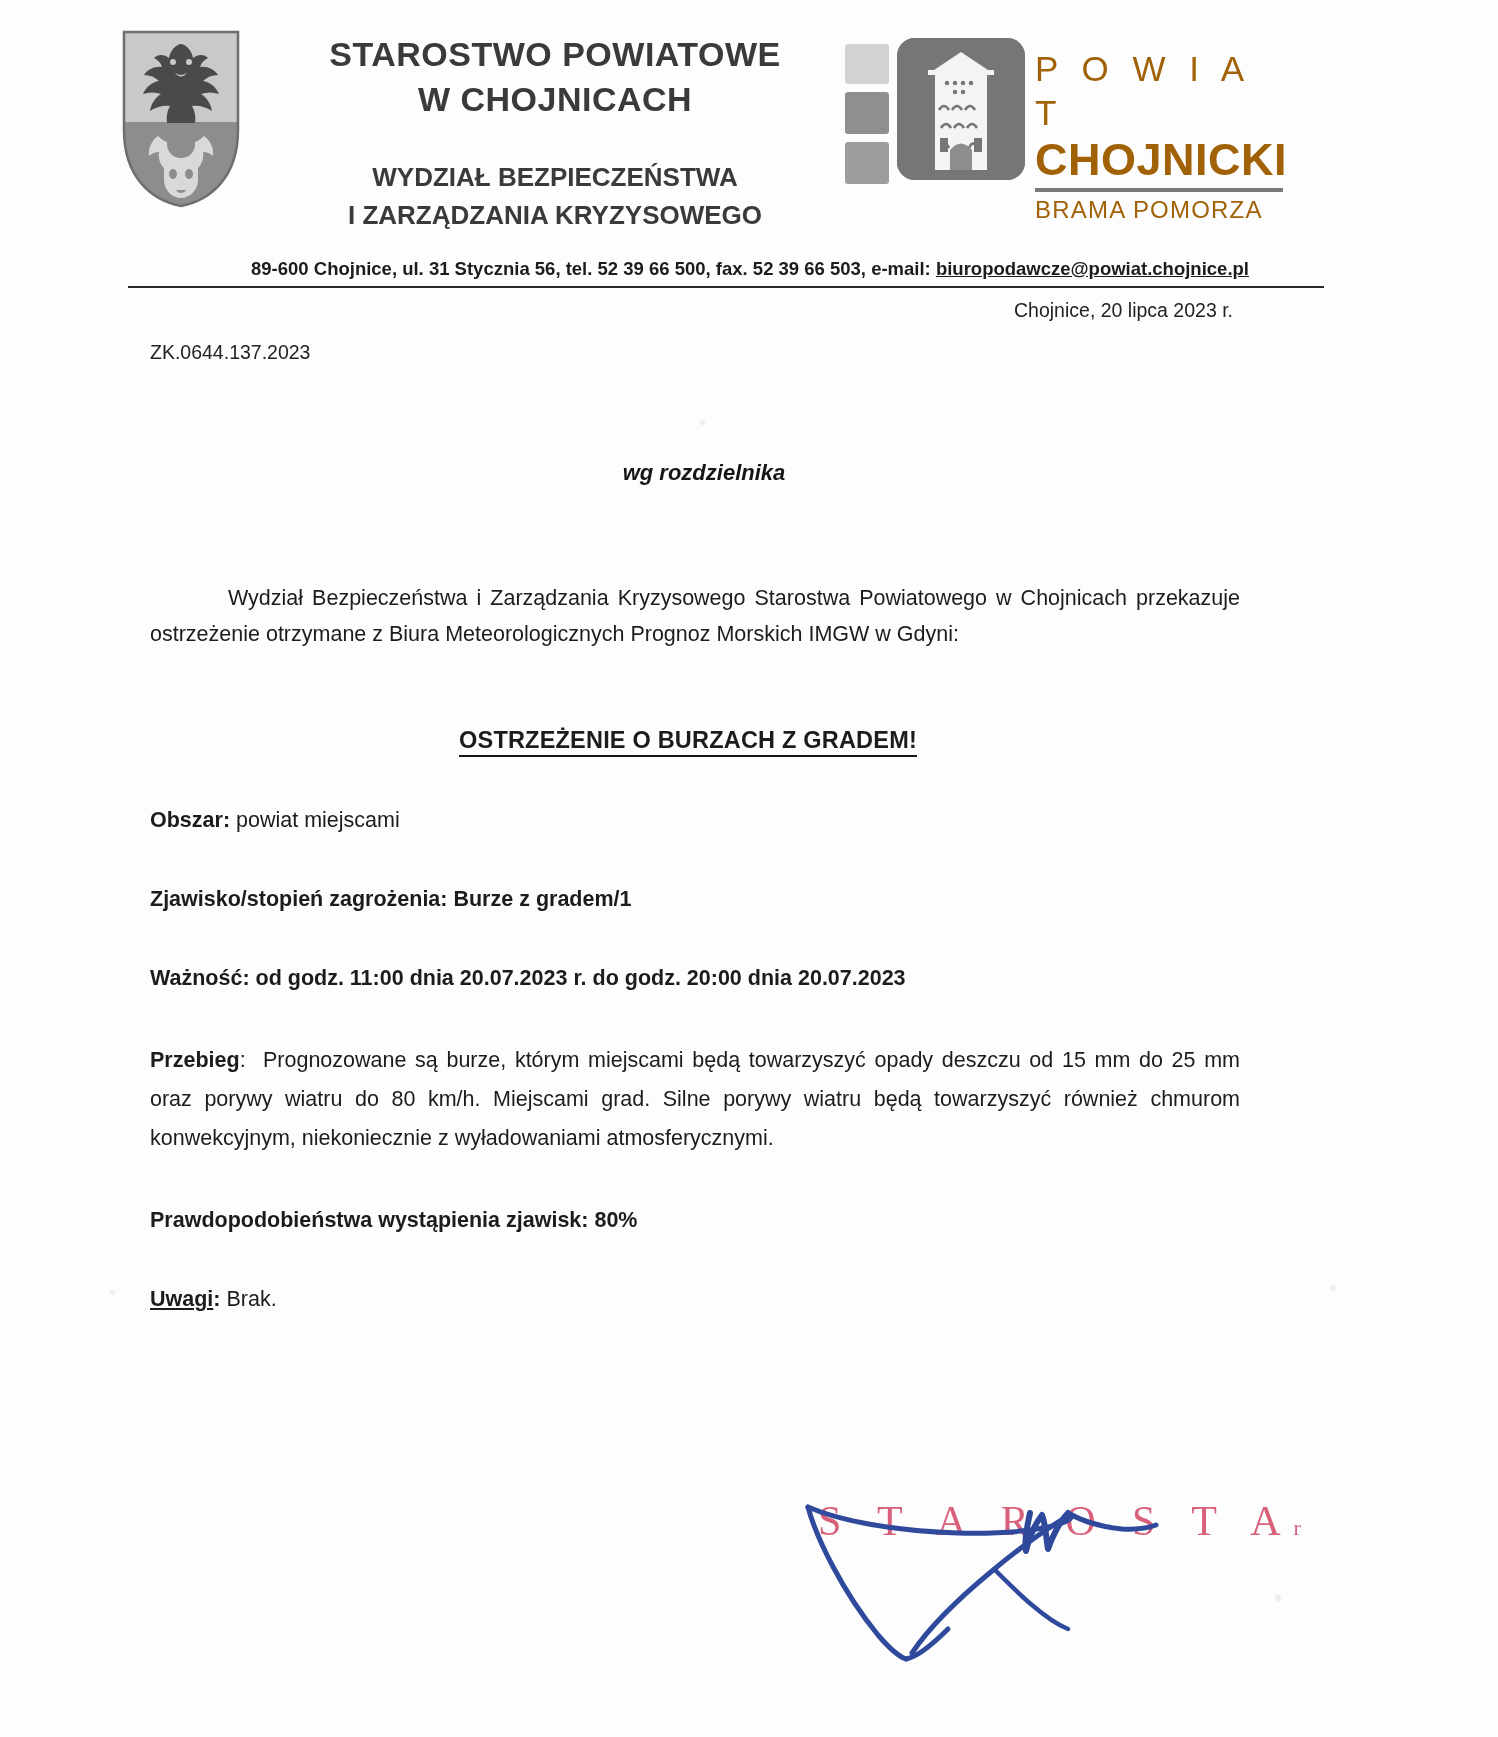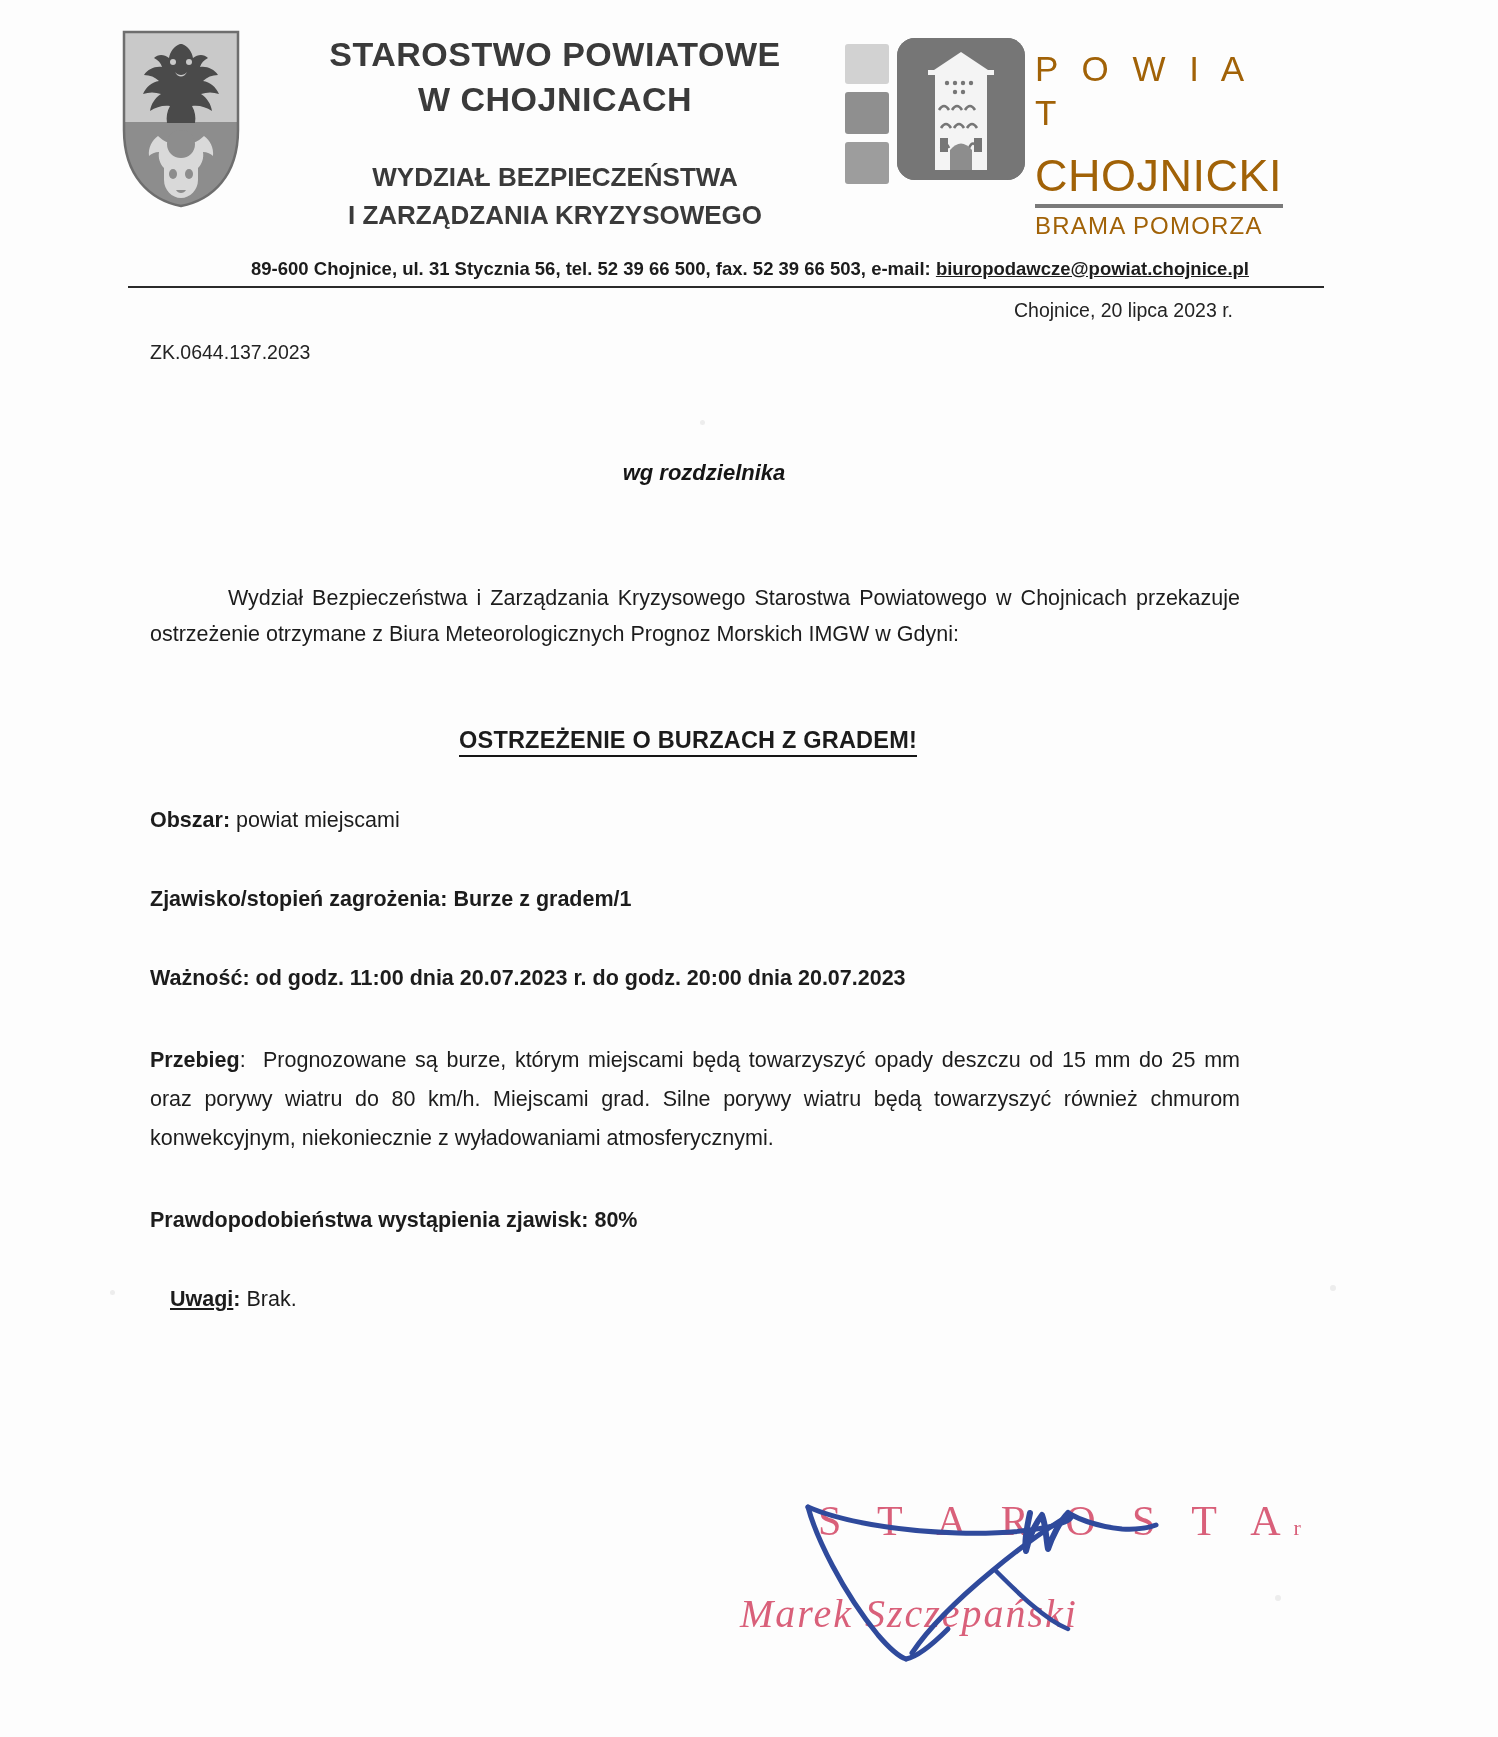--- a/index.html
+++ b/index.html
@@ -108,22 +108,21 @@
   .logo-text .t1 {
     font-size: 35px;
     line-height: 44px;
     letter-spacing: 7px;
     font-weight: 500;
   }
   .logo-text .t2 {
     font-size: 45px;
     line-height: 50px;
     letter-spacing: 0.5px;
-    font-weight: normal;
-    margin-top: 16px;
+    font-weight: bold;
   }
   .logo-text .rule {
     margin-top: 3px;
     width: 248px;
     height: 4px;
     background: #7a7a7a;
   }
   .logo-text .t3 {
     font-size: 24px;
     line-height: 32px;
@@ -215,21 +214,21 @@
     border-bottom: 2.5px solid #161616;
     padding-bottom: 2px;
   }
 
   .field {
     margin: 45px 0 0 0;
     font-size: 21.5px;
     line-height: 34px;
   }
   .field b { font-weight: bold; }
-  .field .u { text-decoration: underline; margin-left: 20px; }
+  .field .u { text-decoration: underline; }
 
   .przebieg {
     margin: 46px 0 0 0;
     text-align: justify;
     font-size: 21.5px;
     line-height: 39px;
   }
   .przebieg .lead { font-weight: bold; }
 
   
@@ -416,21 +415,20 @@
     <p class="field">
       <b class="u">Uwagi</b><b>:</b>
       <span>Brak.</span>
     </p>
   </div>
 
   <div class="sig-zone">
     <div class="stamp-line1">
       <span>S T A R O S T A</span><span class="tail">r</span>
     </div>
-    <div class="stamp-line2">Marek Szczepański</div>
 
     <svg class="ink" viewBox="0 0 540 330">
       <g fill="none" stroke="#2f4a9c" stroke-linecap="round" stroke-linejoin="round">
         <path d="M118,162 C150,176 205,186 268,188 C316,189 352,185 372,178
                  C380,175 383,172 380,170" stroke-width="5"></path>
         <path d="M118,162 C126,192 152,246 188,290 C200,304 210,312 216,314" stroke-width="5"></path>
         <path d="M380,170 C366,178 338,196 302,226 C268,254 238,284 222,308" stroke-width="5"></path>
         <path d="M216,314 C226,312 242,300 258,284" stroke-width="5"></path>
         <path d="M340,168 C336,186 334,198 336,206 C338,196 344,180 352,170
                  C356,180 356,194 358,204 C362,192 370,176 378,168" stroke-width="6"></path>

